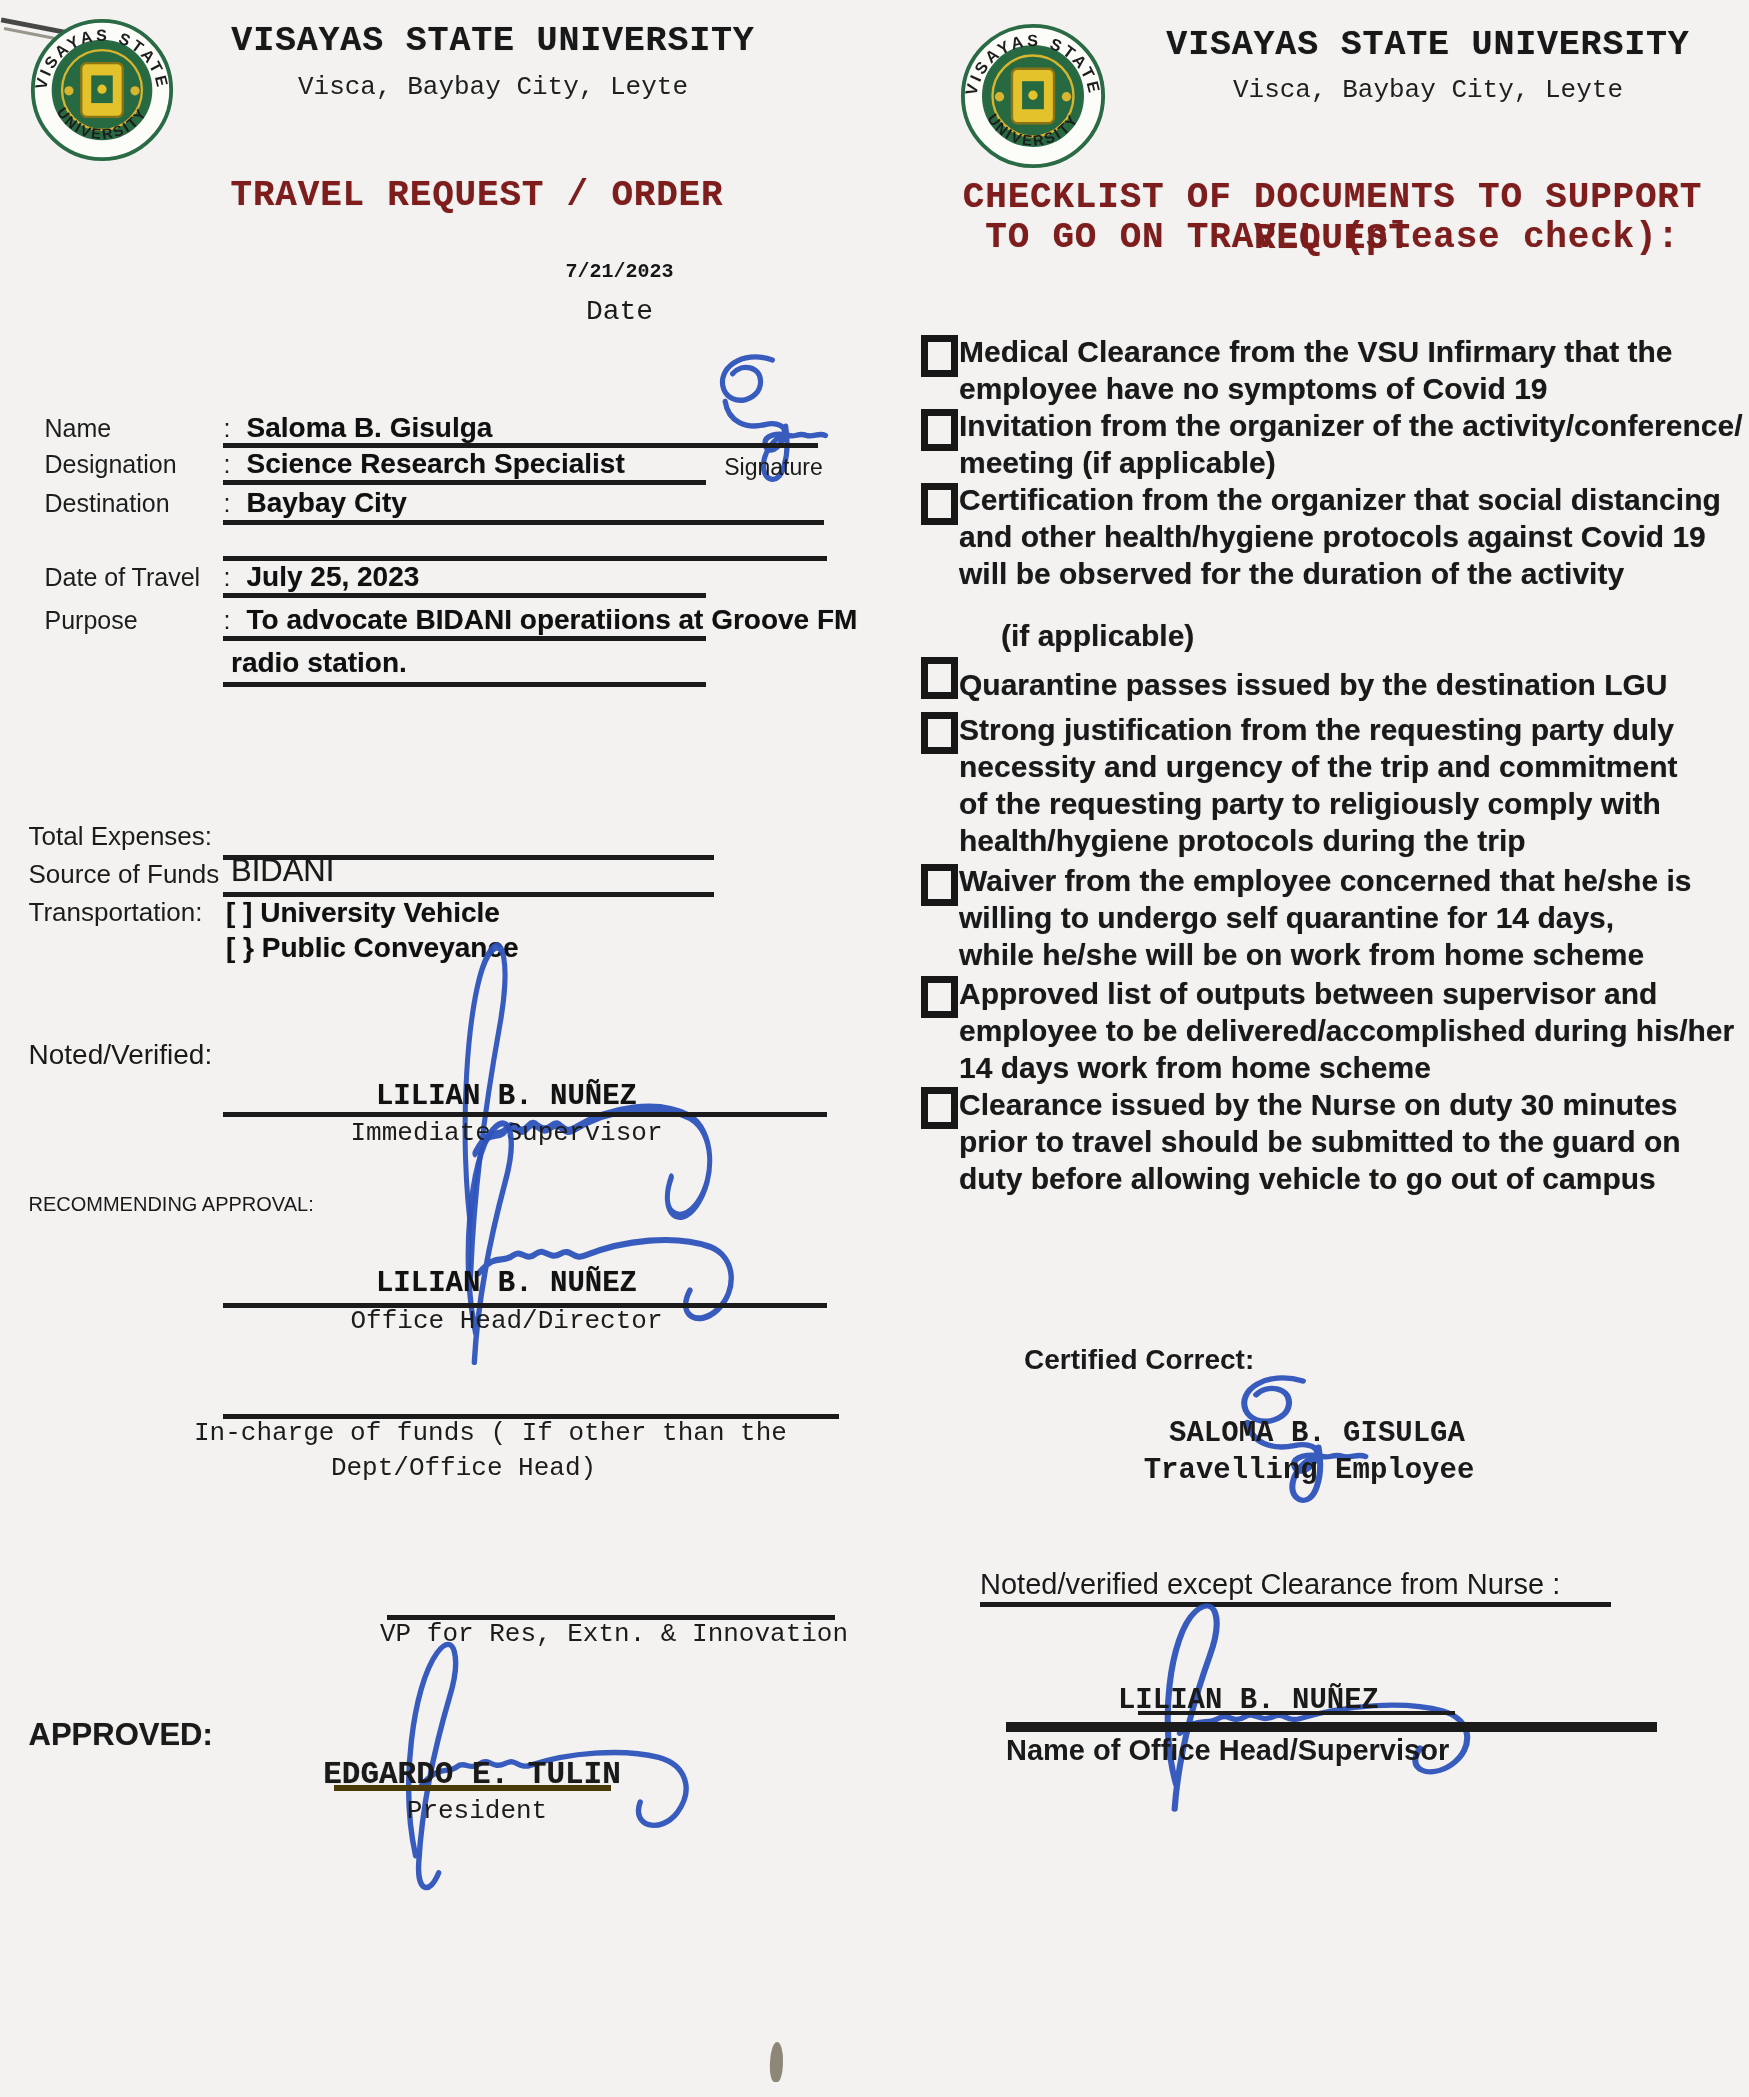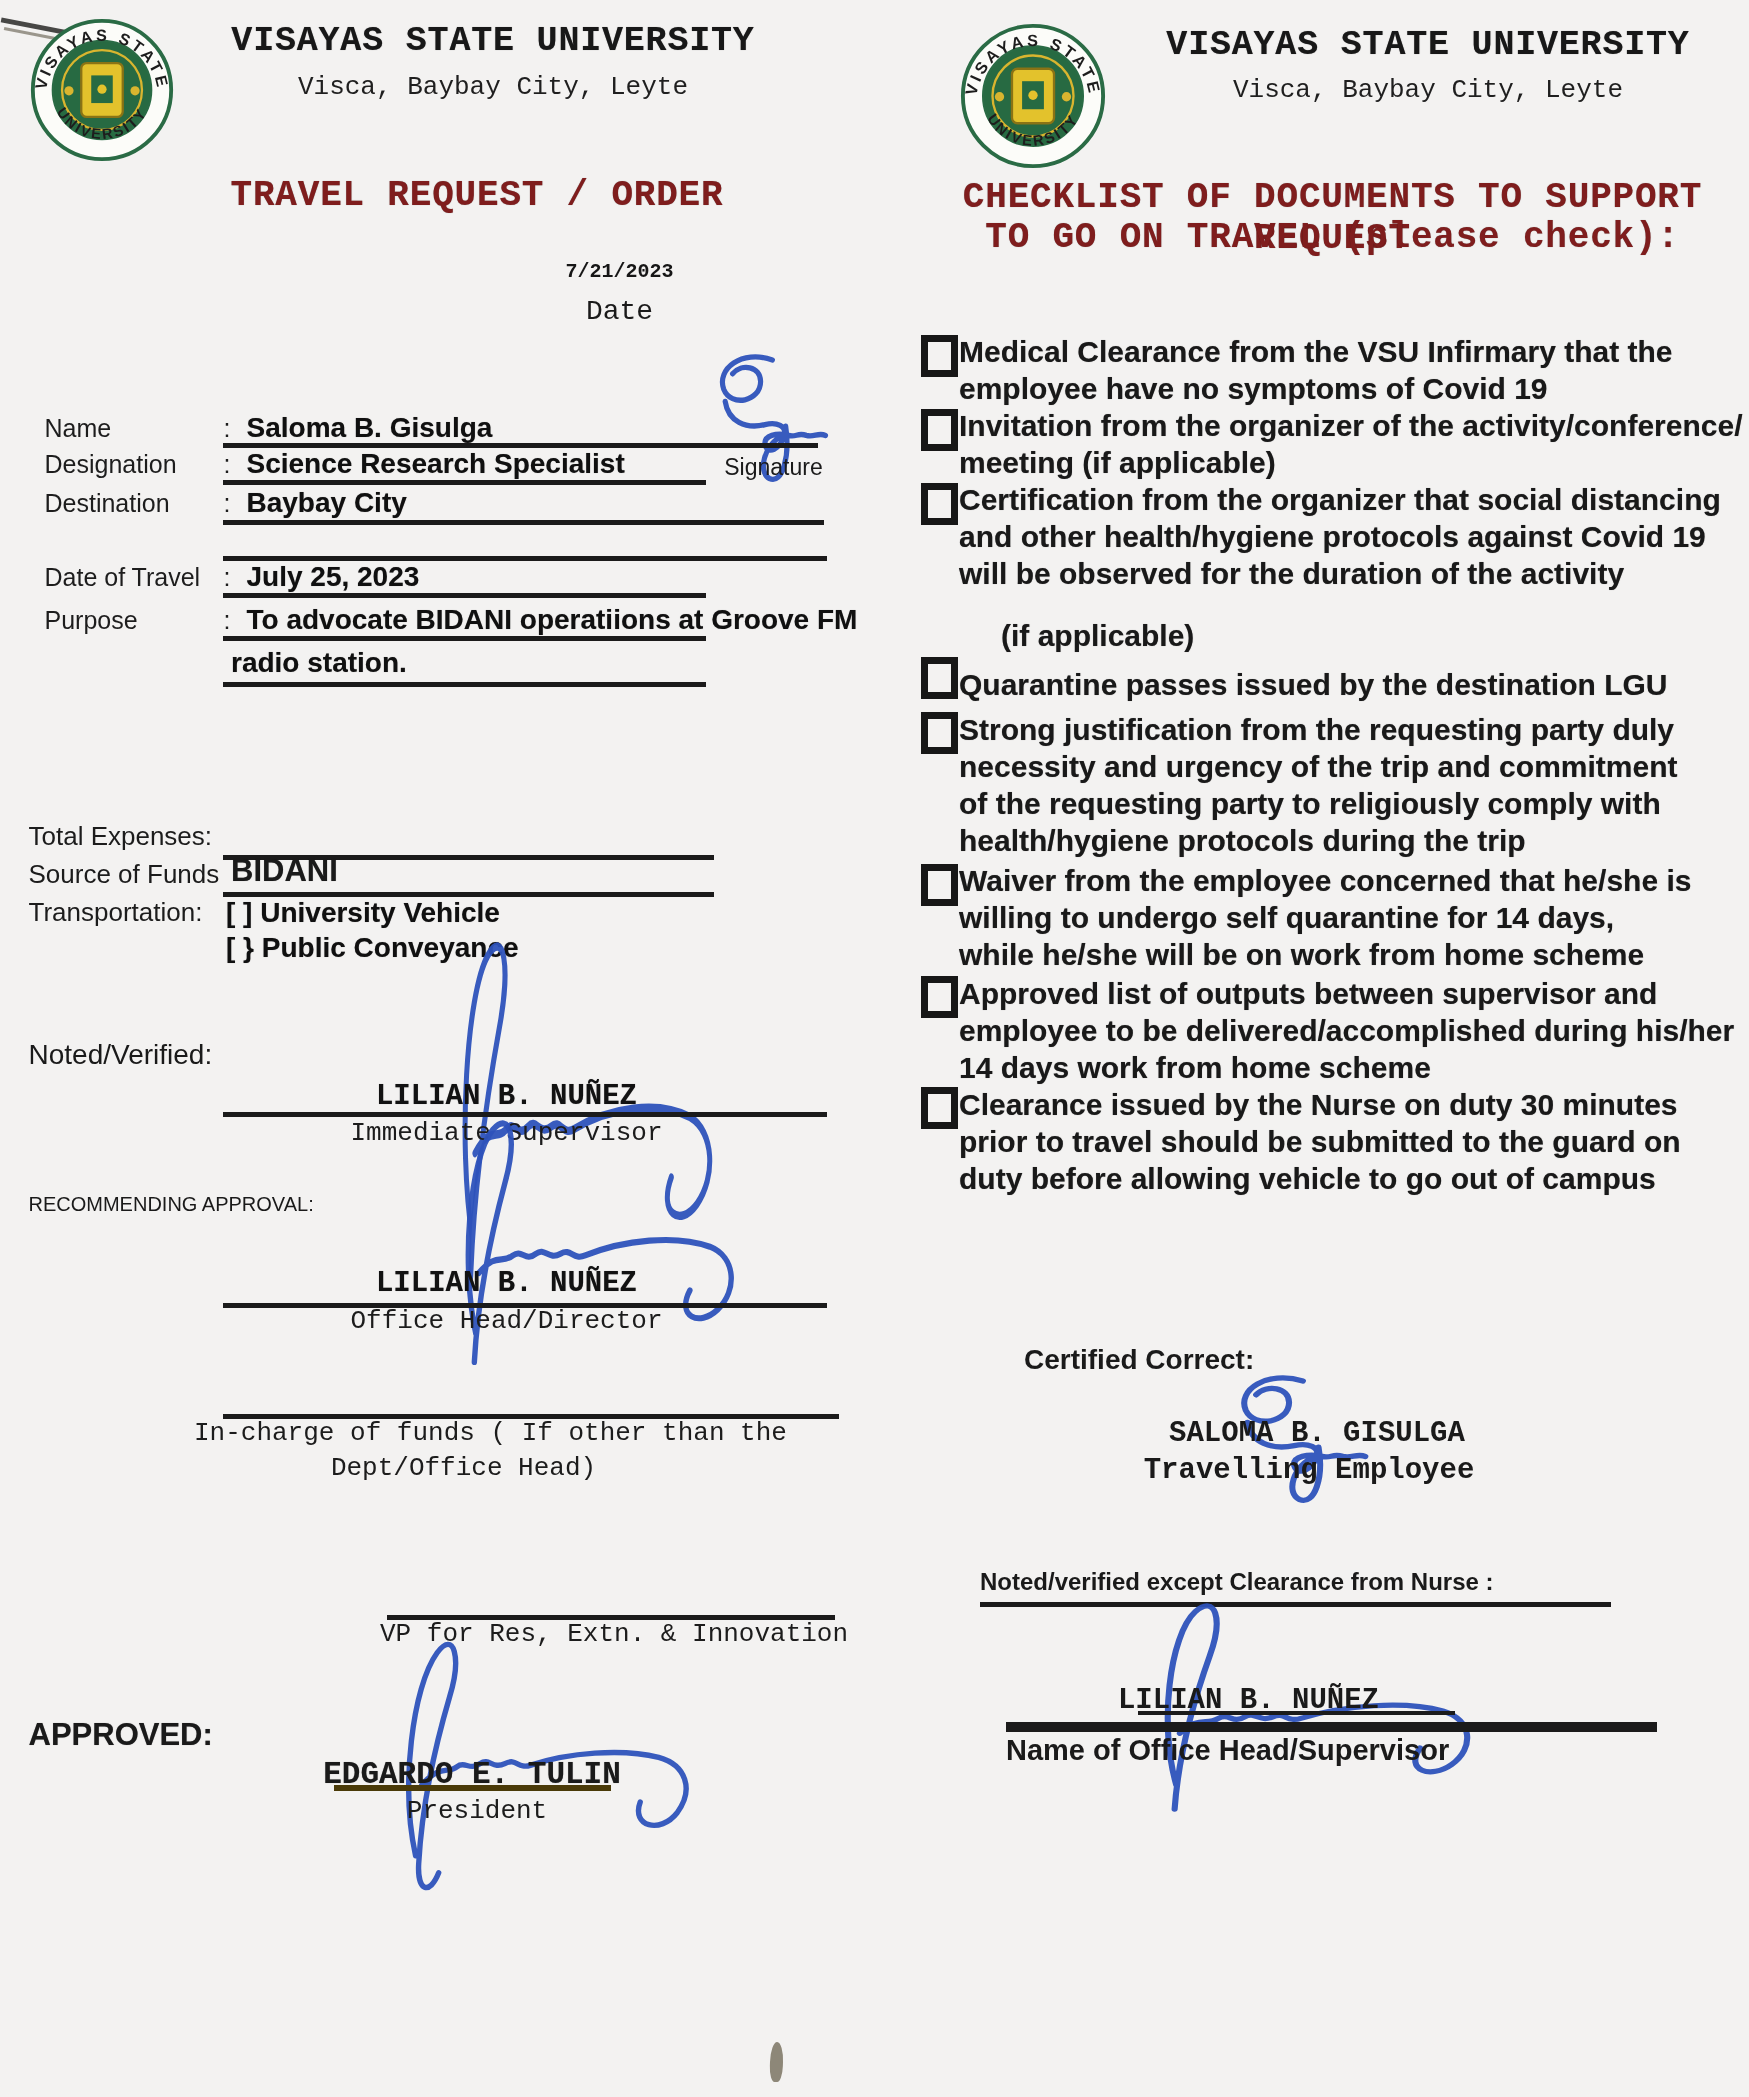--- a/index.html
+++ b/index.html
@@ -107,21 +107,21 @@
     <div class="fcolon">:</div>
     <div class="fvalue">To advocate BIDANI operatiions at Groove FM</div>
   </div>
   <div class="line" style="left:223px;top:636px;width:483px"></div>
   <div class="abs fvalue" style="left:231px;top:647px">radio station.</div>
   <div class="line" style="left:223px;top:682px;width:483px"></div>
 
   <div class="abs slabel" style="left:28.5px;top:821px">Total Expenses:</div>
   <div class="line" style="left:223px;top:855px;width:491px"></div>
   <div class="abs slabel" style="left:28.5px;top:859px">Source of Funds</div>
-  <div class="abs" style="left:231px;top:853px;font-size:31px;font-weight:700;text-shadow:0 0 0.8px rgba(10,10,10,.4)">BIDANI</div>
+  <div class="abs" style="left:231px;top:853px;font-size:31px;font-weight:400;text-shadow:0 0 0.8px rgba(10,10,10,.4)">BIDANI</div>
   <div class="line" style="left:223px;top:892px;width:491px"></div>
   <div class="abs slabel" style="left:28.5px;top:897px">Transportation:</div>
   <div class="abs fvalue" style="left:226px;top:897px">[ ] University Vehicle</div>
   <div class="abs fvalue" style="left:226px;top:932px">[ } Public Conveyance</div>
 
   <svg class="sig" style="left:422px;top:924px;width:308px;height:362px" viewBox="0 0 430 300" preserveAspectRatio="none">
       <use href="#sig-nunez"></use>
     </svg>
   <div class="abs" style="left:28.5px;top:1039px;font-size:28px">Noted/Verified:</div>
   <div class="abs ctr name-txt" style="left:314px;top:1080px;width:385px">LILIAN B. NUÑEZ</div>
@@ -234,21 +234,21 @@
 
   </div>
 
   <div class="abs" style="left:1024px;top:1344px;font-size:28px;font-weight:700">Certified Correct:</div>
   <svg class="sig" style="left:1192px;top:1364px;width:208px;height:154px" viewBox="0 0 240 200" preserveAspectRatio="none">
       <use href="#sig-gisulga"></use>
     </svg>
   <div class="abs ctr" style="left:1086px;top:1417px;width:462px;font-size:29px;font-weight:600">SALOMA B. GISULGA</div>
   <div class="abs ctr" style="left:1078px;top:1454px;width:462px;font-size:29px;font-weight:700">Travelling Employee</div>
 
-  <div class="abs" style="left:980px;top:1568px;font-size:24px;font-weight:700">Noted/verified except Clearance from Nurse :</div>
+  <div class="abs" style="left:980px;top:1568px;font-size:29px;font-weight:400">Noted/verified except Clearance from Nurse :</div>
   <div class="line" style="left:980px;top:1602px;width:631px;height:4.6px"></div>
   <svg class="sig" style="left:1115px;top:1592px;width:377px;height:223px" viewBox="0 0 430 300" preserveAspectRatio="none">
       <use href="#sig-nunez"></use>
     </svg>
   <div class="abs ctr" style="left:1056px;top:1684px;width:385px;font-size:29px;font-weight:600">LILIAN B. NUÑEZ</div>
   <div class="line" style="left:1138px;top:1711px;width:317px;height:3.8px"></div>
   <div class="line" style="left:1006px;top:1722px;width:651px;height:10px"></div>
   <div class="abs" style="left:1006px;top:1734px;font-size:29px;font-weight:700">Name of Office Head/Supervisor</div>
 
 </div>

